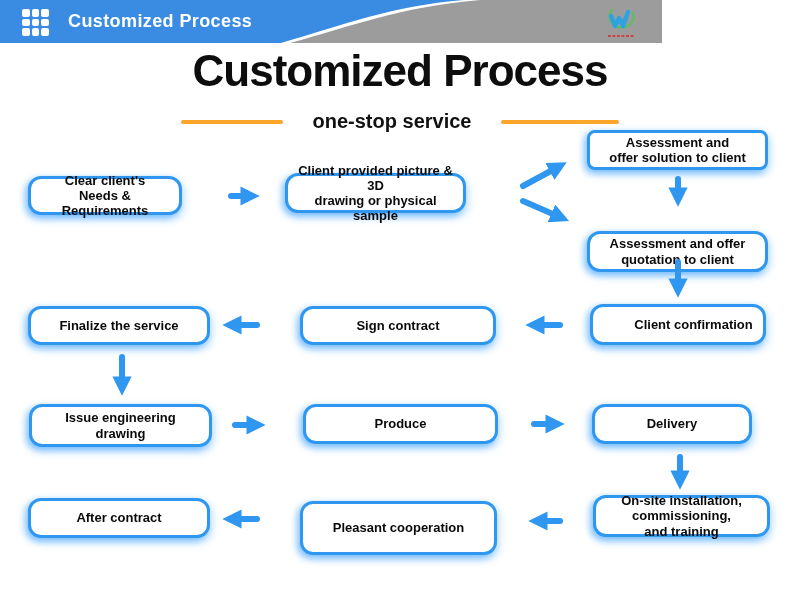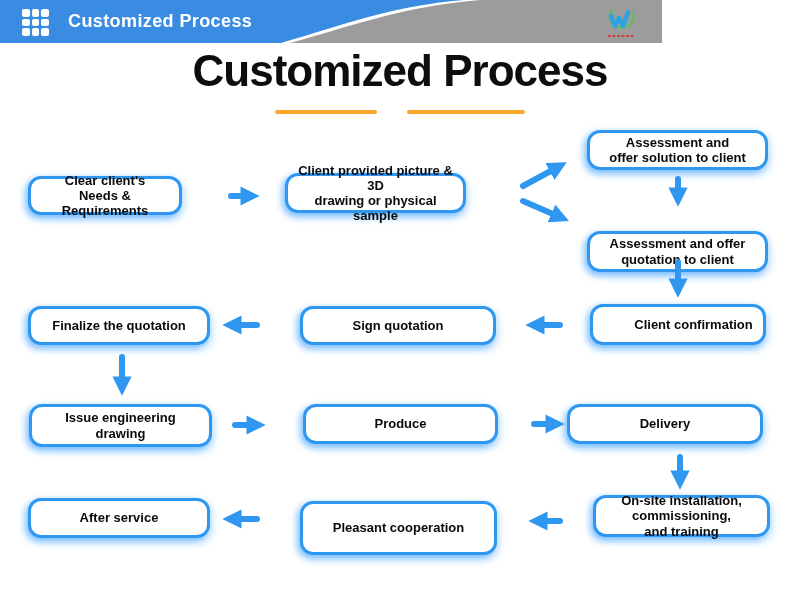--- a/index.html
+++ b/index.html
@@ -78,43 +78,44 @@
         <rect x="23.5" y="30" width="3" height="2"></rect>
       <rect x="28" y="30" width="3" height="2"></rect>
         <rect x="32.5" y="30" width="3" height="2"></rect>
     </g>
   </svg>
 </div>
 
 <h1 class="main-title">Customized Process</h1>
 <div class="subtitle-row">
   <div class="subtitle-line"></div>
+  <div class="subtitle-text">one-stop service</div>
   <div class="subtitle-line right"></div>
 </div>
 
 <div class="fbox" style="left:28px;  top:176px; width:154px; height:39px;">Clear client's
 Needs &amp; Requirements</div>
 <div class="fbox" style="left:285px; top:173px; width:181px; height:40px;">Client provided picture &amp; 3D
 drawing or physical sample</div>
-<div class="fbox" style="left:587px; top:130px; width:181px; height:40px;">Assessment and
+<div class="fbox" style="left:587px; top:130px; width:181px; height:40px;border-radius:8px;">Assessment and
 offer solution to client</div>
 <div class="fbox" style="left:587px; top:231px; width:181px; height:41px;">Assessment and offer
 quotation to client</div>
 <div class="fbox" style="left:590px; top:304px; width:176px; height:41px;padding-left:36px;">Client confirmation</div>
-<div class="fbox" style="left:300px; top:306px; width:196px; height:39px;">Sign quotation</div>
-<div class="fbox" style="left:28px;  top:306px; width:182px; height:39px;">Finalize the quotation</div>
+<div class="fbox" style="left:300px; top:306px; width:196px; height:39px;">Sign contract</div>
+<div class="fbox" style="left:28px;  top:306px; width:182px; height:39px;">Finalize the service</div>
 <div class="fbox" style="left:29px;  top:404px; width:183px; height:43px;">Issue engineering
 drawing</div>
 <div class="fbox" style="left:303px; top:404px; width:195px; height:40px;">Produce</div>
-<div class="fbox" style="left:567px; top:404px; width:196px; height:40px;">Delivery</div>
+<div class="fbox" style="left:592px; top:404px; width:160px; height:40px;">Delivery</div>
 <div class="fbox" style="left:593px; top:495px; width:177px; height:42px;">On-site installation,
 commissioning,
 and training</div>
 <div class="fbox" style="left:300px; top:501px; width:197px; height:54px;">Pleasant cooperation</div>
-<div class="fbox" style="left:28px;  top:498px; width:182px; height:40px;">After service</div>
+<div class="fbox" style="left:28px;  top:498px; width:182px; height:40px;">After contract</div>
 
 <svg class="arrow-layer" width="800" height="600" viewBox="0 0 800 600">
   <defs>
     <marker id="ah" viewBox="0 0 10 10" refX="6" refY="5" markerWidth="3.2" markerHeight="3.2" orient="auto-start-reverse">
       <path d="M0,0 L10,5 L0,10 z" fill="#2f97f0"></path>
     </marker>
   </defs>
   <g stroke="#2f97f0" stroke-width="6" stroke-linecap="round" fill="none">
     <line x1="231" y1="196" x2="252" y2="196" marker-end="url(#ah)"></line>
     <line x1="523" y1="186" x2="560" y2="166" marker-end="url(#ah)"></line>

